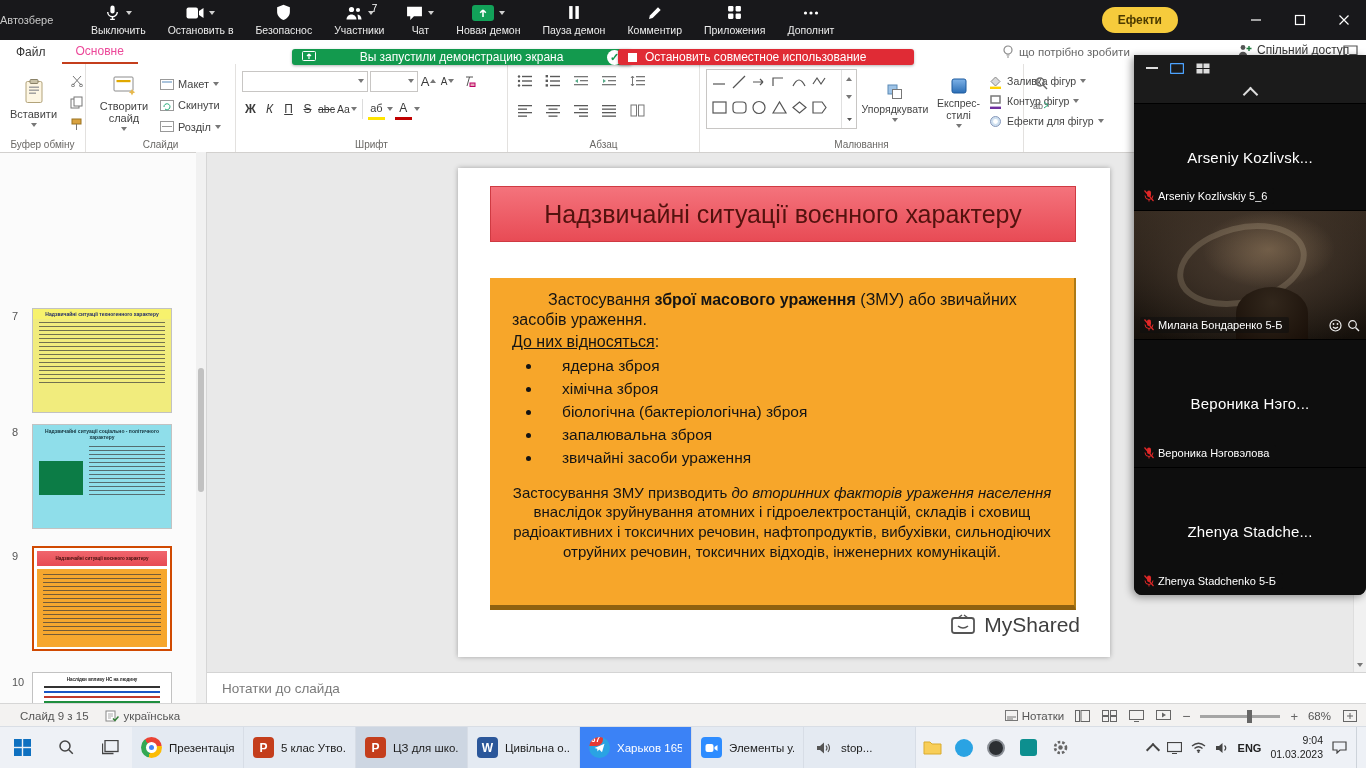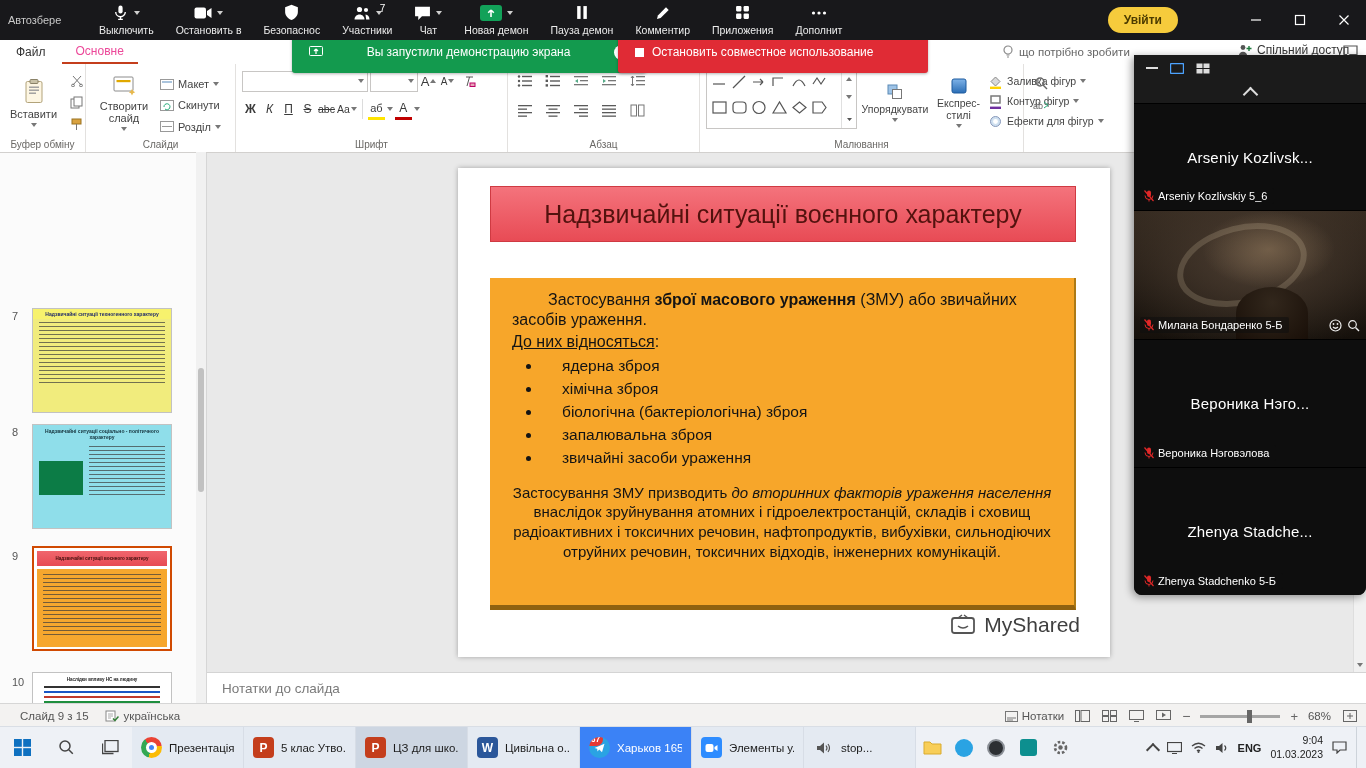--- a/index.html
+++ b/index.html
@@ -1,36 +1,36 @@
 <!DOCTYPE html>
 <html><head>
 <meta charset="utf-8">
 <style>
   html,body{margin:0;padding:0;background:#000}
   .screen{position:relative;width:1366px;height:768px;overflow:hidden;background:#fff;
           font-family:"Liberation Sans",sans-serif;-webkit-font-smoothing:antialiased}
   
   .topbar{position:absolute;top:0;left:0;right:0;height:40px;background:#18181b;display:flex;align-items:center;z-index:50}
-  .autosave{width:66px;overflow:hidden;white-space:nowrap;color:#c9c9c9;font-size:11px;margin-left:8px}
+  .autosave{width:66px;overflow:hidden;white-space:nowrap;color:#c9c9c9;font-size:11px;margin-left:0}
   .zbtns{display:flex;align-items:stretch;height:100%;margin-left:14px}
   .zbtn{display:flex;flex-direction:column;align-items:center;justify-content:center;gap:3px;padding:0 11px;cursor:pointer;position:relative}
   .zbtn .zi{display:flex;align-items:center;gap:5px;height:17px}
   .zbtn .zl{font-size:10.5px;color:#ececec;white-space:nowrap}
   .zbadge{position:absolute;top:3px;right:18px;font-size:10px;color:#fff}
   .car{display:inline-block;width:0;height:0;border-left:3.5px solid transparent;border-right:3.5px solid transparent;border-top:4px solid #777}
   .car.w{border-top-color:#cfcfcf}
   .car.up{transform:rotate(180deg)}
   .greenbox{width:22px;height:16px;background:#12a159;border-radius:3px;display:flex;align-items:center;justify-content:center}
   .leave{margin-left:auto;margin-right:56px;background:#f6cb3c;color:#4c3b00;font-weight:700;font-size:12px;
          border:none;border-radius:14px;padding:6px 16px;cursor:pointer;font-family:inherit}
   .winctl{display:flex;height:100%}
   .wc{width:44px;display:flex;align-items:center;justify-content:center;cursor:pointer}
   
-  .banner{position:absolute;top:31px;height:42px;display:flex;align-items:center;gap:8px;color:#fff;font-size:12px;
-          padding:0 17px;border-radius:3px;z-index:45;box-shadow:0 1px 3px rgba(0,0,0,.3)}
+  .banner{position:absolute;top:49px;height:16px;display:flex;align-items:center;gap:8px;color:#fff;font-size:12px;
+          padding:0 10px;border-radius:3px;z-index:45;box-shadow:0 1px 3px rgba(0,0,0,.3)}
   .banner.green{left:292px;width:320px;background:#139a4e}
   .banner.green .btext{flex:1;text-align:center}
   .chk{width:15px;height:15px;border-radius:50%;background:#fff;color:#139a4e;font-size:11px;line-height:15px;text-align:center;font-weight:700}
   .banner.red{left:618px;width:276px;background:#e02b35}
   .stopsq{width:9px;height:9px;background:#fff}
   
   .tabrow{position:absolute;top:40px;left:0;right:0;height:24px;background:#fff;display:flex;align-items:center;font-size:12px;color:#333;z-index:5}
   .filetab{padding:0 16px;color:#333}
   .hometab{padding:0 14px;color:#ec4899;border-bottom:2px solid #c43e1c;height:22px;display:flex;align-items:center}
   .tellme{position:absolute;left:1002px;top:45px;display:flex;align-items:center;gap:5px;font-size:11.5px;color:#666;z-index:6;white-space:nowrap}
@@ -249,21 +249,21 @@
         <div class="zi">
             <svg width="16" height="6" viewBox="0 0 16 5">
               <circle cx="2.5" cy="2.5" r="1.6" fill="#fff"></circle>
               <circle cx="8" cy="2.5" r="1.6" fill="#fff"></circle>
               <circle cx="13.5" cy="2.5" r="1.6" fill="#fff"></circle>
             </svg>
           </div>
         <span class="zl">Дополнит</span>
       </div>
     </div>
-    <button class="leave">Увійти</button>
+    <button class="leave">Ефекти</button>
     <div class="winctl">
       <div class="wc">
           <svg width="12" height="12">
             <path d="M1 6h10" stroke="#fff" stroke-width="1.2"></path>
           </svg>
         </div>
       <div class="wc">
           <svg width="12" height="12">
             <rect x="1.5" y="1.5" width="9" height="9" fill="none" stroke="#fff" stroke-width="1.2"></rect>
           </svg>
@@ -674,21 +674,21 @@
       <span class="stlang">
         <svg width="14" height="12" viewBox="0 0 14 12">
             <rect x="1" y="1" width="9" height="10" fill="#fff" stroke="#888"></rect>
             <path d="M3 4h5M3 6h5M3 8h3" stroke="#aaa"></path>
             <path d="M8 8.5l2 2 3.5-4" stroke="#2e7d32" fill="none" stroke-width="1.5"></path>
           </svg>
         <span>українська</span>
       </span>
     </div>
     <div class="stright">
-      <span style="display:flex;align-items:center;gap:4px">
+      <span style="display:flex;align-items:flex-start;gap:4px">
         <svg width="13" height="11">
             <rect x="0.5" y="0.5" width="12" height="10" fill="none" stroke="#777"></rect>
             <path d="M2 7h9M2 9h6" stroke="#777"></path>
           </svg>
         <span>Нотатки</span>
       </span>
       <div class="viewic">
           <svg width="15" height="12">
             <rect x="0.5" y="0.5" width="4" height="11" fill="none" stroke="#666"></rect>
             <rect x="6" y="0.5" width="8.5" height="11" fill="none" stroke="#666"></rect>

